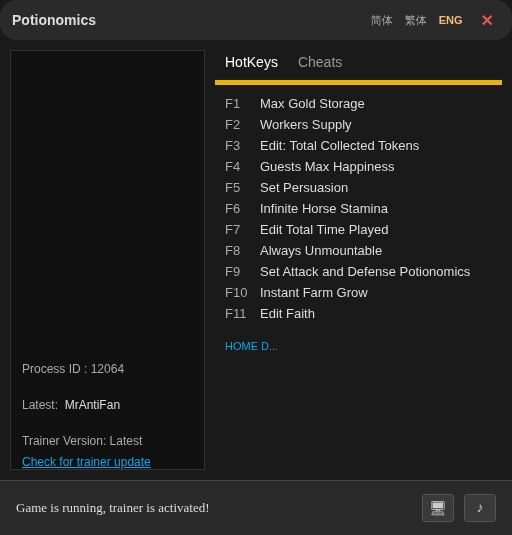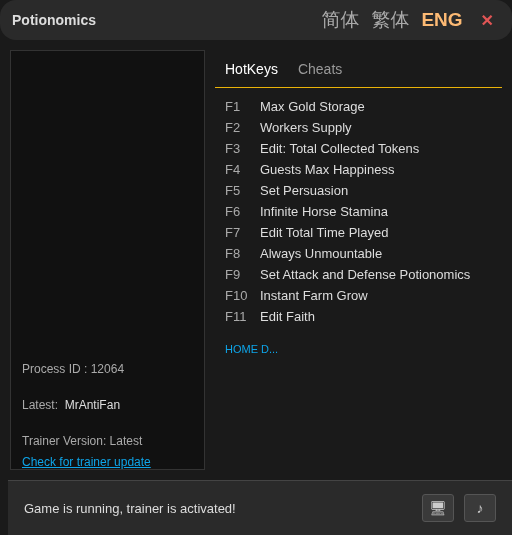--- a/index.html
+++ b/index.html
@@ -27,21 +27,21 @@
       font-size: 14px;
       font-weight: bold;
     }
     .title-bar-right {
       display: flex;
       align-items: center;
       gap: 12px;
     }
     .lang-btn {
       color: #aaaaaa;
-      font-size: 19px;
+      font-size: 11px;
       cursor: pointer;
       background: none;
       border: none;
     }
     .lang-btn.active {
       color: #fdba74;
       font-weight: bold;
     }
     .close-btn {
       color: #e05555;
@@ -72,22 +72,21 @@
     .right-panel {
       flex: 1;
       padding: 0 10px;
     }
 
     
     .tabs {
       display: flex;
       gap: 20px;
       padding: 12px 10px 8px 10px;
-      border-bottom: 1px solid #eab308;
-      margin-top: 7px;
+      border-bottom: 5px solid #eab308;
     }
     .tab {
       color: #999999;
       font-size: 14px;
       cursor: pointer;
       background: none;
       border: none;
       padding: 2px 0;
     }
     .tab.active {
@@ -142,29 +141,30 @@
       color: #0ea5e9;
       font-size: 11px;
       padding: 4px 10px;
       margin-top: 4px;
     }
 
     
     .bottom-bar {
       position: absolute;
       bottom: 0;
-      left: 8px;
+      left: 0;
       right: 0;
       height: 55px;
       background: #2a2a2a;
       border-top: 1px solid #444444;
       display: flex;
       align-items: center;
       justify-content: space-between;
       padding: 0 16px;
+      font-family: Liberation Serif, serif;
     }
     .status-text {
       color: #dddddd;
       font-size: 13px;
     }
     .bottom-icons {
       display: flex;
       gap: 10px;
       align-items: center;
     }

